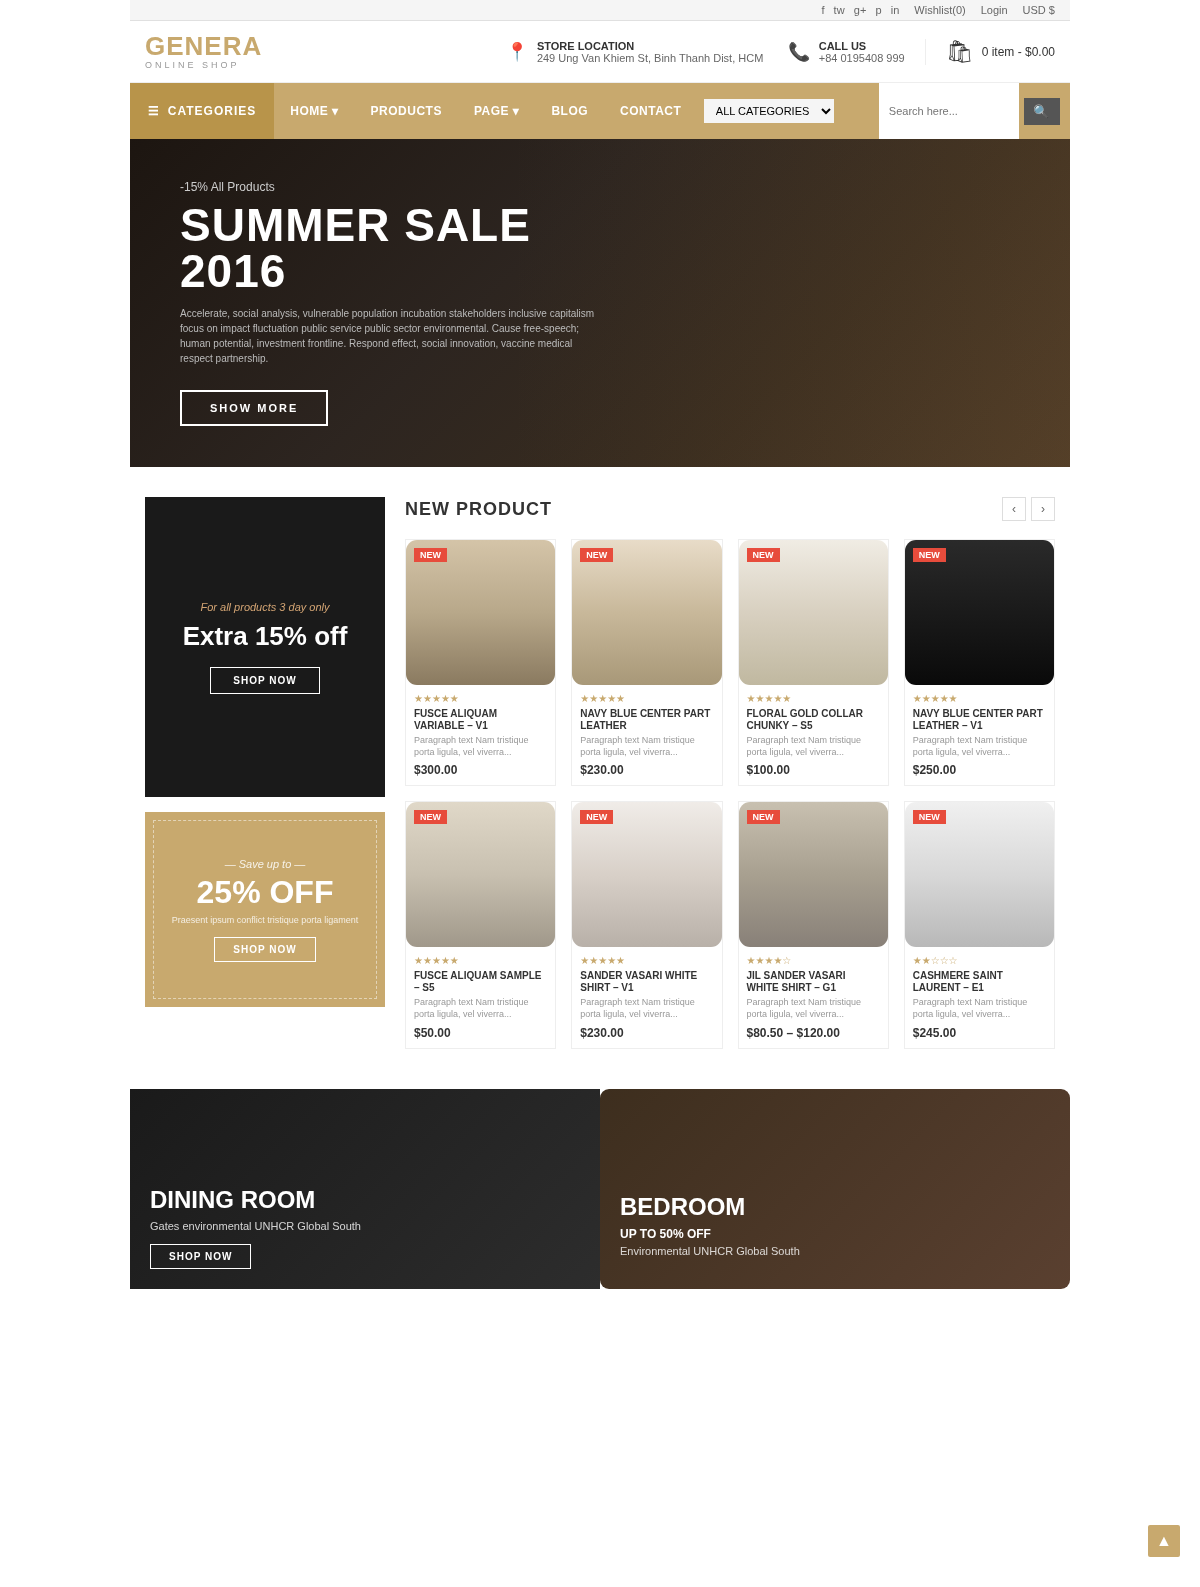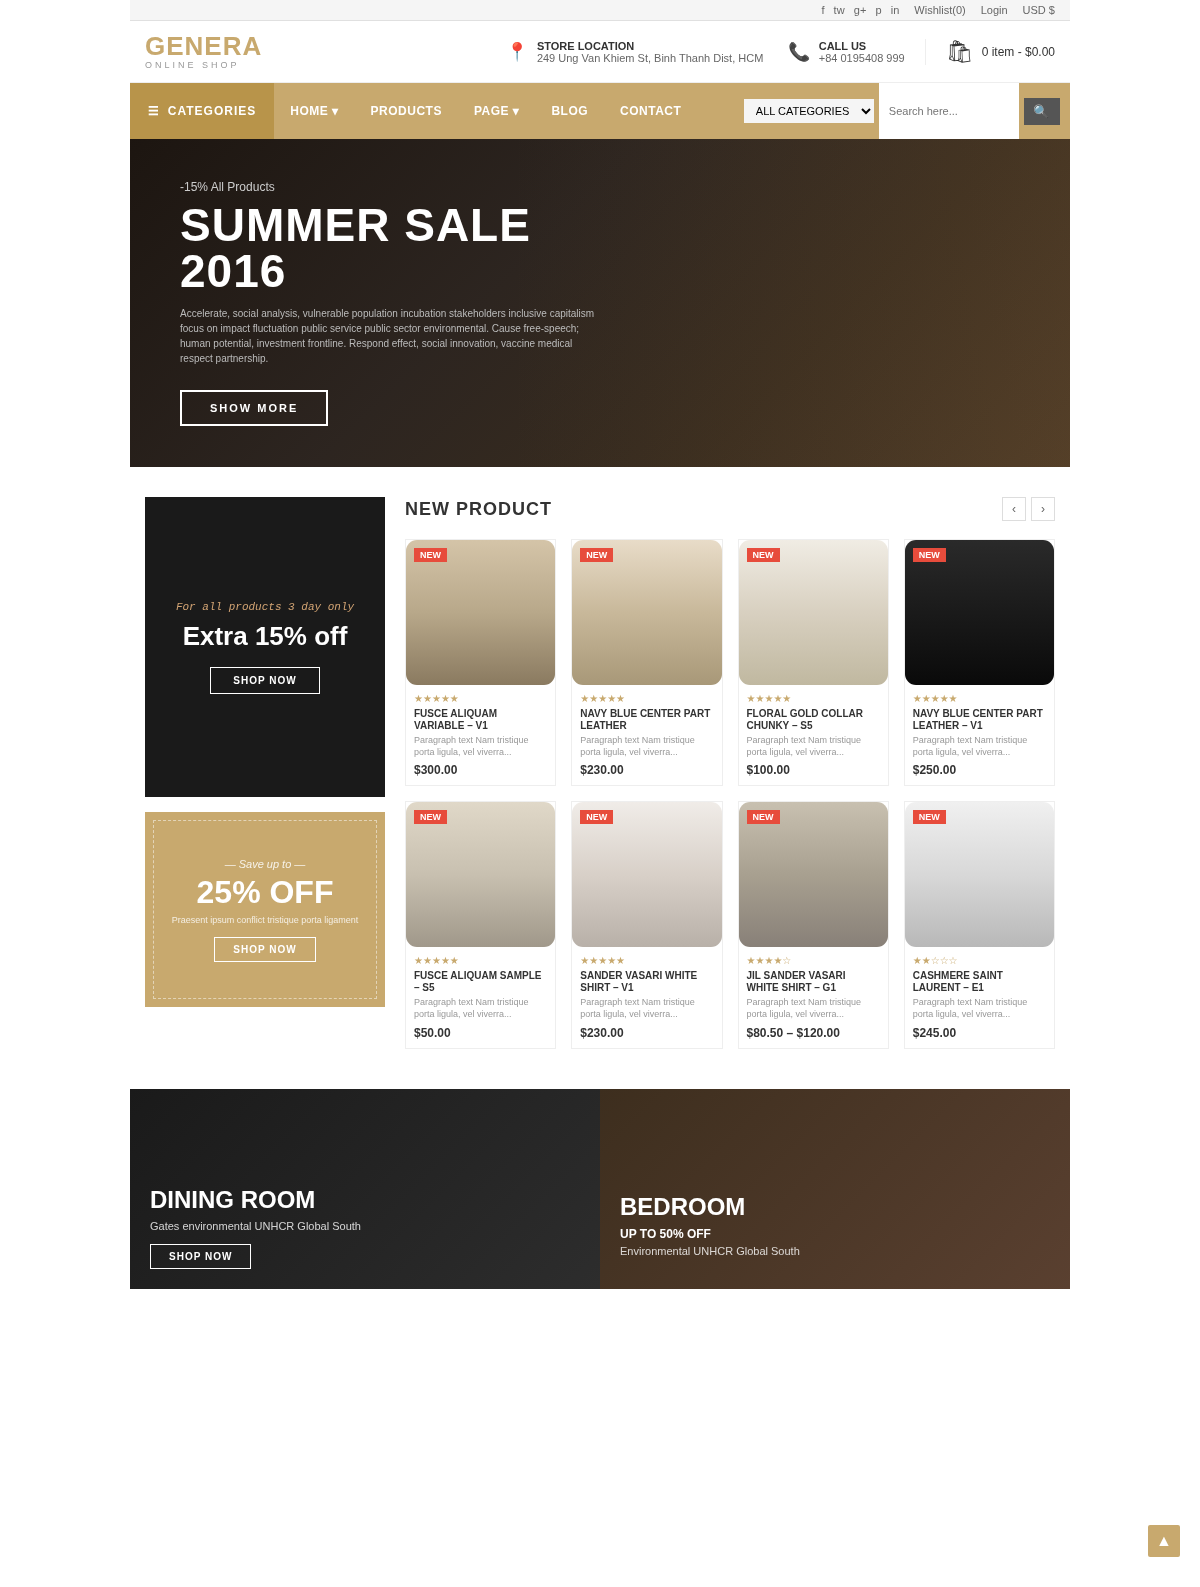--- a/index.html
+++ b/index.html
@@ -24,38 +24,38 @@
     .cart-text { font-size: 12px; color: #333; }
 
     
     .nav { background: #c8a96e; display: flex; align-items: stretch; }
     .nav-categories { background: #b8944a; padding: 0 18px; display: flex; align-items: center; gap: 8px; font-size: 12px; font-weight: bold; color: #fff; letter-spacing: 1px; cursor: pointer; }
     .nav-menu { display: flex; flex: 1; }
     .nav-menu a { color: #fff; text-decoration: none; padding: 14px 16px; font-size: 12px; font-weight: 600; display: flex; align-items: center; gap: 4px; transition: background 0.2s; letter-spacing: 0.5px; }
     .nav-right { display: flex; align-items: center; margin-left: auto; padding-right: 10px; }
     .nav-search { display: flex; align-items: center; gap: 5px; }
     .nav-search select { padding: 5px 8px; font-size: 11px; border: none; background: #f5f5f5; }
-    .nav-search input { padding: 22px 10px; font-size: 11px; border: none; width: 140px; background: #fff; }
+    .nav-search input { padding: 22px 10px; font-size: 11px; border: none; width: 140px; background: #fff; margin-left: 40px; }
     .nav-search button { background: #555; color: #fff; border: none; padding: 6px 10px; cursor: pointer; font-size: 13px; }
 
     
     .hero { background: linear-gradient(to right, #2a2420 0%, #1a1a1a 50%, #3d2e1e 100%); position: relative; overflow: hidden; height: 328px; display: flex; align-items: center; }
     .hero-bg { position: absolute; inset: 0; background: linear-gradient(135deg, #1c1510 0%, #2d2520 40%, #3a2d1f 70%, #4a3825 100%); opacity: 0.97; }
     .hero-content { position: relative; z-index: 2; padding: 40px 50px; max-width: 520px; }
     .hero-discount { font-size: 12px; color: #ccc; margin-bottom: 8px; }
     .hero-title { font-size: 46px; font-weight: 900; color: #fff; line-height: 1; margin-bottom: 12px; letter-spacing: 1px; }
     .hero-desc { font-size: 10px; color: #bbb; line-height: 1.5; margin-bottom: 24px; }
     .hero-btn { border: 2px solid #fff; color: #fff; background: transparent; padding: 10px 28px; font-size: 11px; font-weight: bold; letter-spacing: 2px; cursor: pointer; transition: all 0.2s; }
     .hero-room { position: absolute; right: 0; top: 0; bottom: 0; width: 60%; background: linear-gradient(to left, rgba(180,130,70,0.1), transparent); }
 
     
     .products-section { padding: 30px 15px; display: flex; gap: 20px; }
     .products-sidebar { width: 240px; flex-shrink: 0; }
     .sidebar-promo1 { background: #1a1a1a; height: 300px; position: relative; overflow: hidden; margin-bottom: 15px; display: flex; align-items: center; justify-content: center; flex-direction: column; }
-    .sidebar-promo1-text { color: #d4a574; font-size: 11px; font-style: italic; text-align: center; margin-bottom: 8px; font-family: Liberation Mono, monospace; }
+    .sidebar-promo1-text { color: #d4a574; font-size: 11px; font-style: italic; text-align: center; margin-bottom: 8px; }
     .sidebar-promo1-title { color: #fff; font-size: 26px; font-weight: bold; text-align: center; margin-bottom: 15px; }
     .sidebar-btn { border: 1px solid #fff; color: #fff; background: transparent; padding: 7px 22px; font-size: 10px; font-weight: bold; letter-spacing: 1px; cursor: pointer; }
     .sidebar-promo2 { background: #c8a96e; height: 195px; display: flex; align-items: center; justify-content: center; flex-direction: column; position: relative; }
     .sidebar-promo2::before { content: ''; position: absolute; inset: 8px; border: 1px dashed rgba(255,255,255,0.5); }
     .sidebar-promo2-save { color: rgba(255,255,255,0.85); font-size: 11px; font-style: italic; margin-bottom: 4px; }
     .sidebar-promo2-title { color: #fff; font-size: 32px; font-weight: bold; margin-bottom: 4px; }
     .sidebar-promo2-desc { color: rgba(255,255,255,0.8); font-size: 9px; margin-bottom: 12px; text-align: center; }
     .sidebar-btn2 { border: 1px solid #fff; color: #fff; background: transparent; padding: 6px 18px; font-size: 10px; font-weight: bold; letter-spacing: 1px; cursor: pointer; }
 
     
@@ -71,21 +71,21 @@
     .product-info { padding: 8px; }
     .product-stars { color: #c8a96e; font-size: 10px; margin-bottom: 4px; }
     .product-name { font-size: 10px; font-weight: bold; color: #333; text-transform: uppercase; margin-bottom: 3px; line-height: 1.2; }
     .product-desc { font-size: 9px; color: #999; line-height: 1.3; margin-bottom: 5px; }
     .product-price { font-size: 12px; font-weight: bold; color: #333; }
 
     
     .banners-section { display: grid; grid-template-columns: 1fr 1fr; gap: 0; margin-top: 10px; }
     .banner { position: relative; height: 200px; overflow: hidden; display: flex; align-items: flex-end; padding: 20px; }
     .banner-left { background: linear-gradient(135deg, #1a1a1a 0%, #2d2d2d 100%); }
-    .banner-right { background: linear-gradient(135deg, #3d2e1e 0%, #5a4030 100%); }
+    .banner-right { background: linear-gradient(135deg, #3d2e1e 0%, #5a4030 100%); border-radius: 9px; }
     .banner-content { position: relative; z-index: 2; }
     .banner-title { font-size: 24px; font-weight: bold; color: #fff; text-transform: uppercase; margin-bottom: 6px; }
     .banner-subtitle { font-size: 11px; color: rgba(255,255,255,0.8); margin-bottom: 12px; }
     .banner-badge { font-size: 12px; font-weight: bold; color: #fff; margin-bottom: 4px; }
     .banner-btn { border: 1px solid #fff; color: #fff; background: transparent; padding: 6px 18px; font-size: 10px; font-weight: bold; letter-spacing: 1px; cursor: pointer; display: inline-block; }
 
     
     .furniture-1 { background: linear-gradient(180deg, #d4c4a8 0%, #b8a88a 50%, #8a7a60 100%); }
     .furniture-2 { background: linear-gradient(180deg, #e8dcc8 0%, #c8b89a 50%, #a89878 100%); }
     .furniture-3 { background: linear-gradient(180deg, #f0ece4 0%, #d8d0c0 50%, #c0b8a0 100%); }

